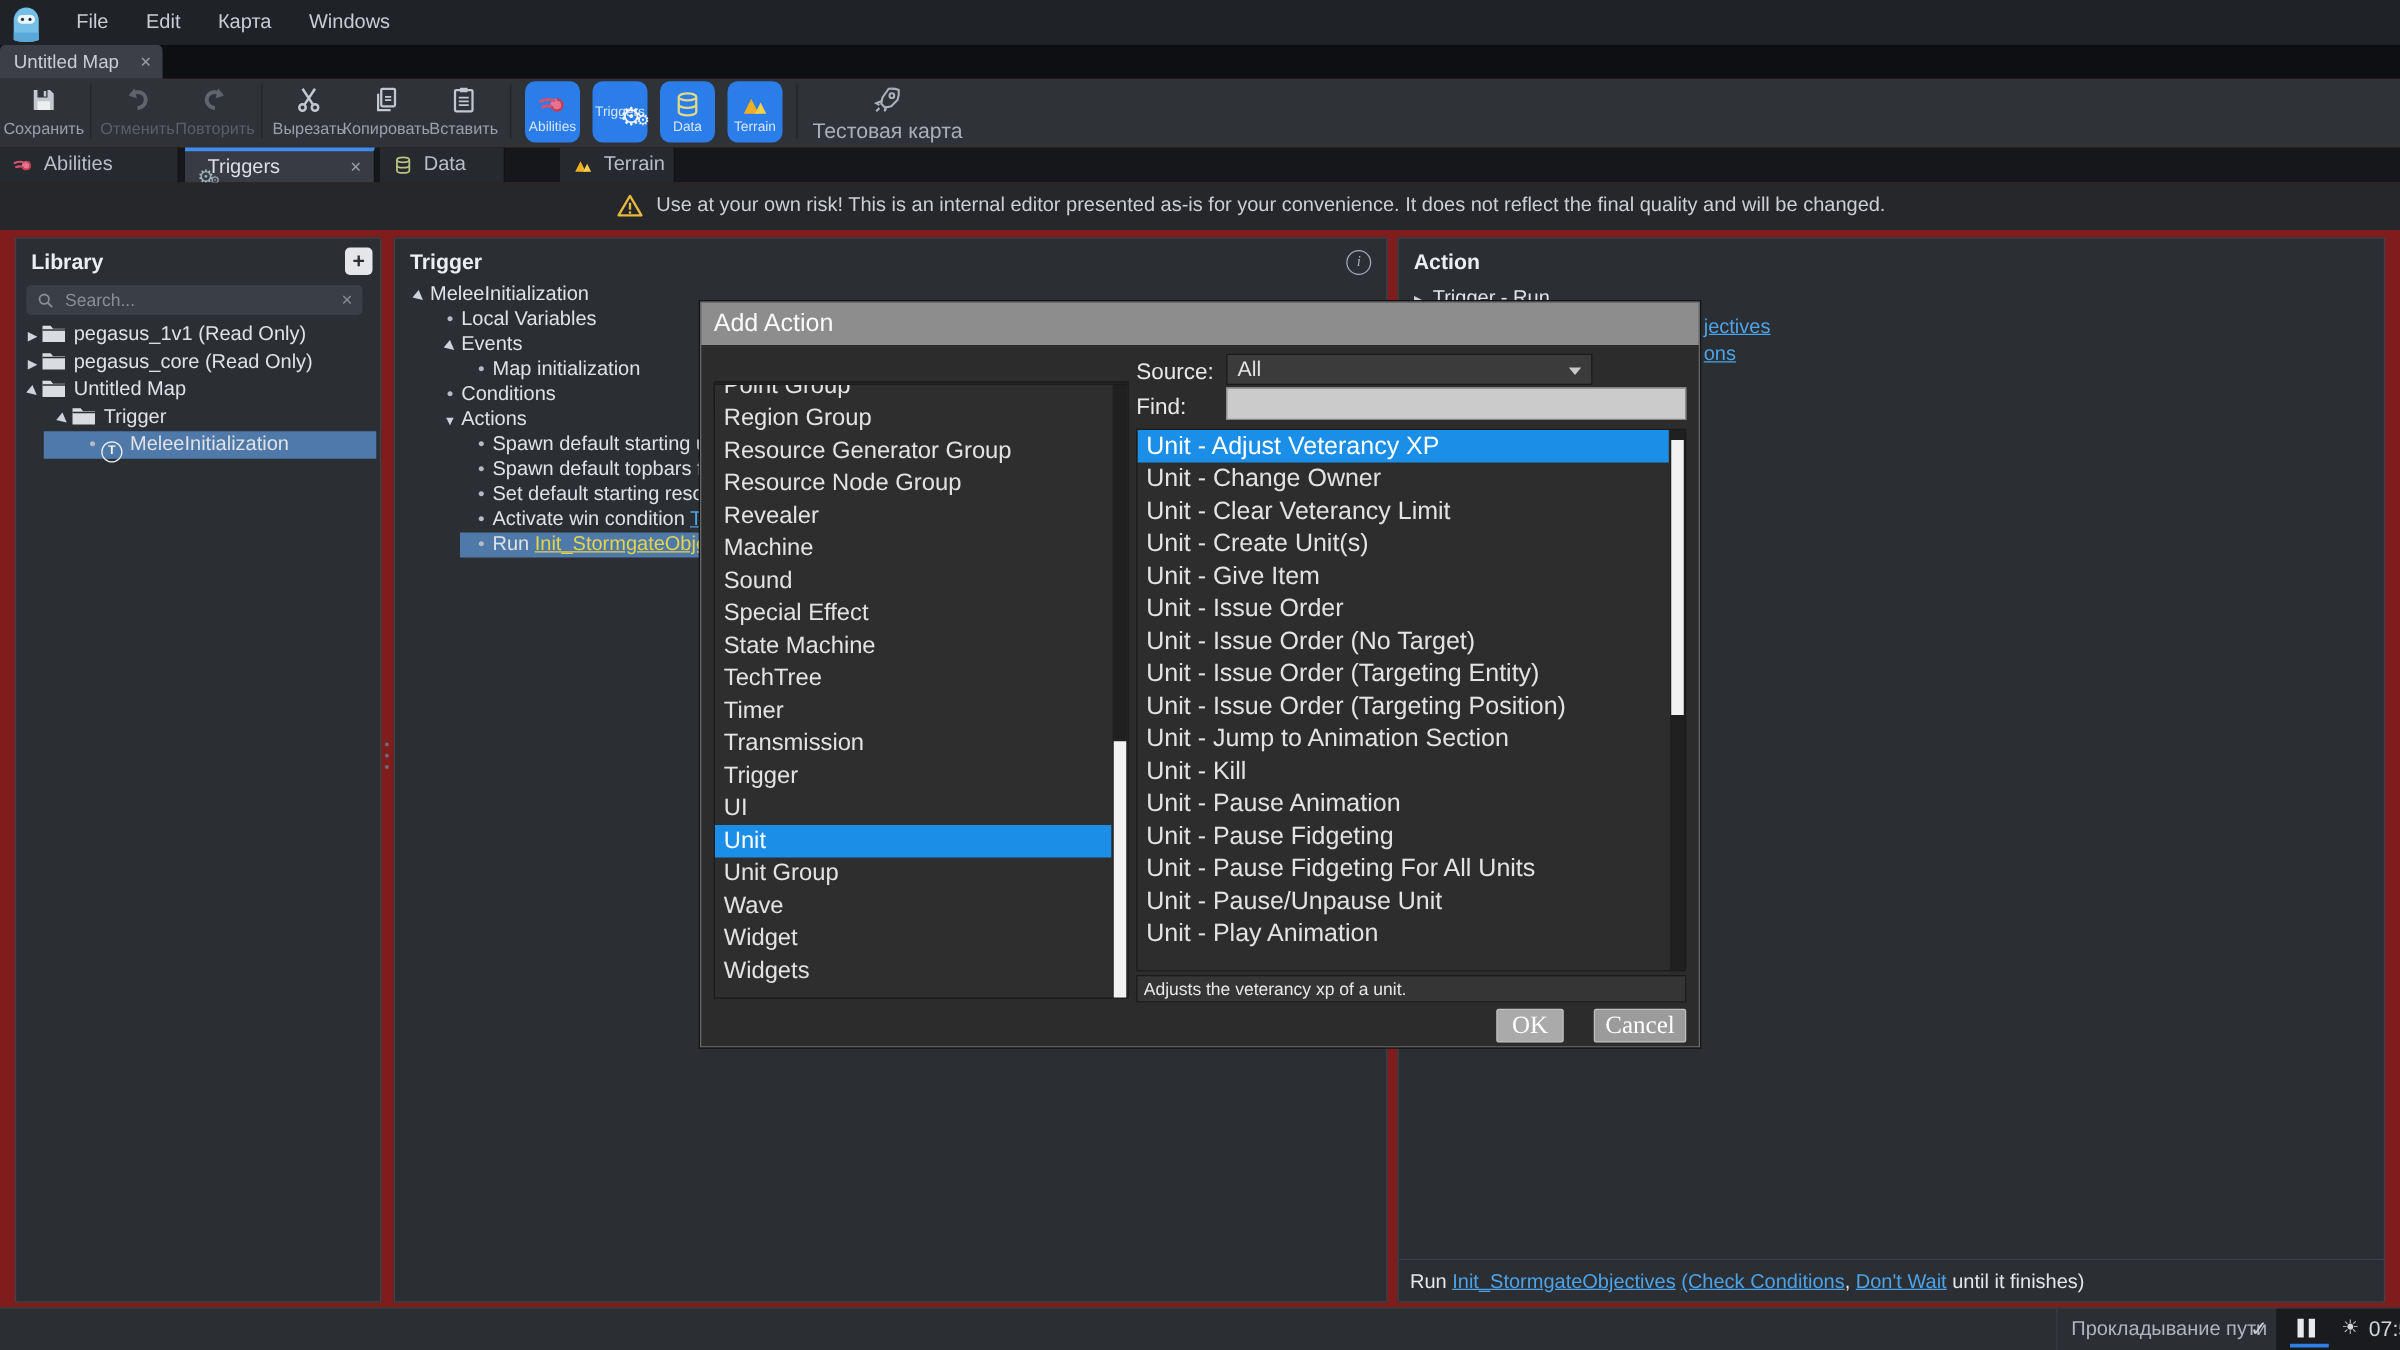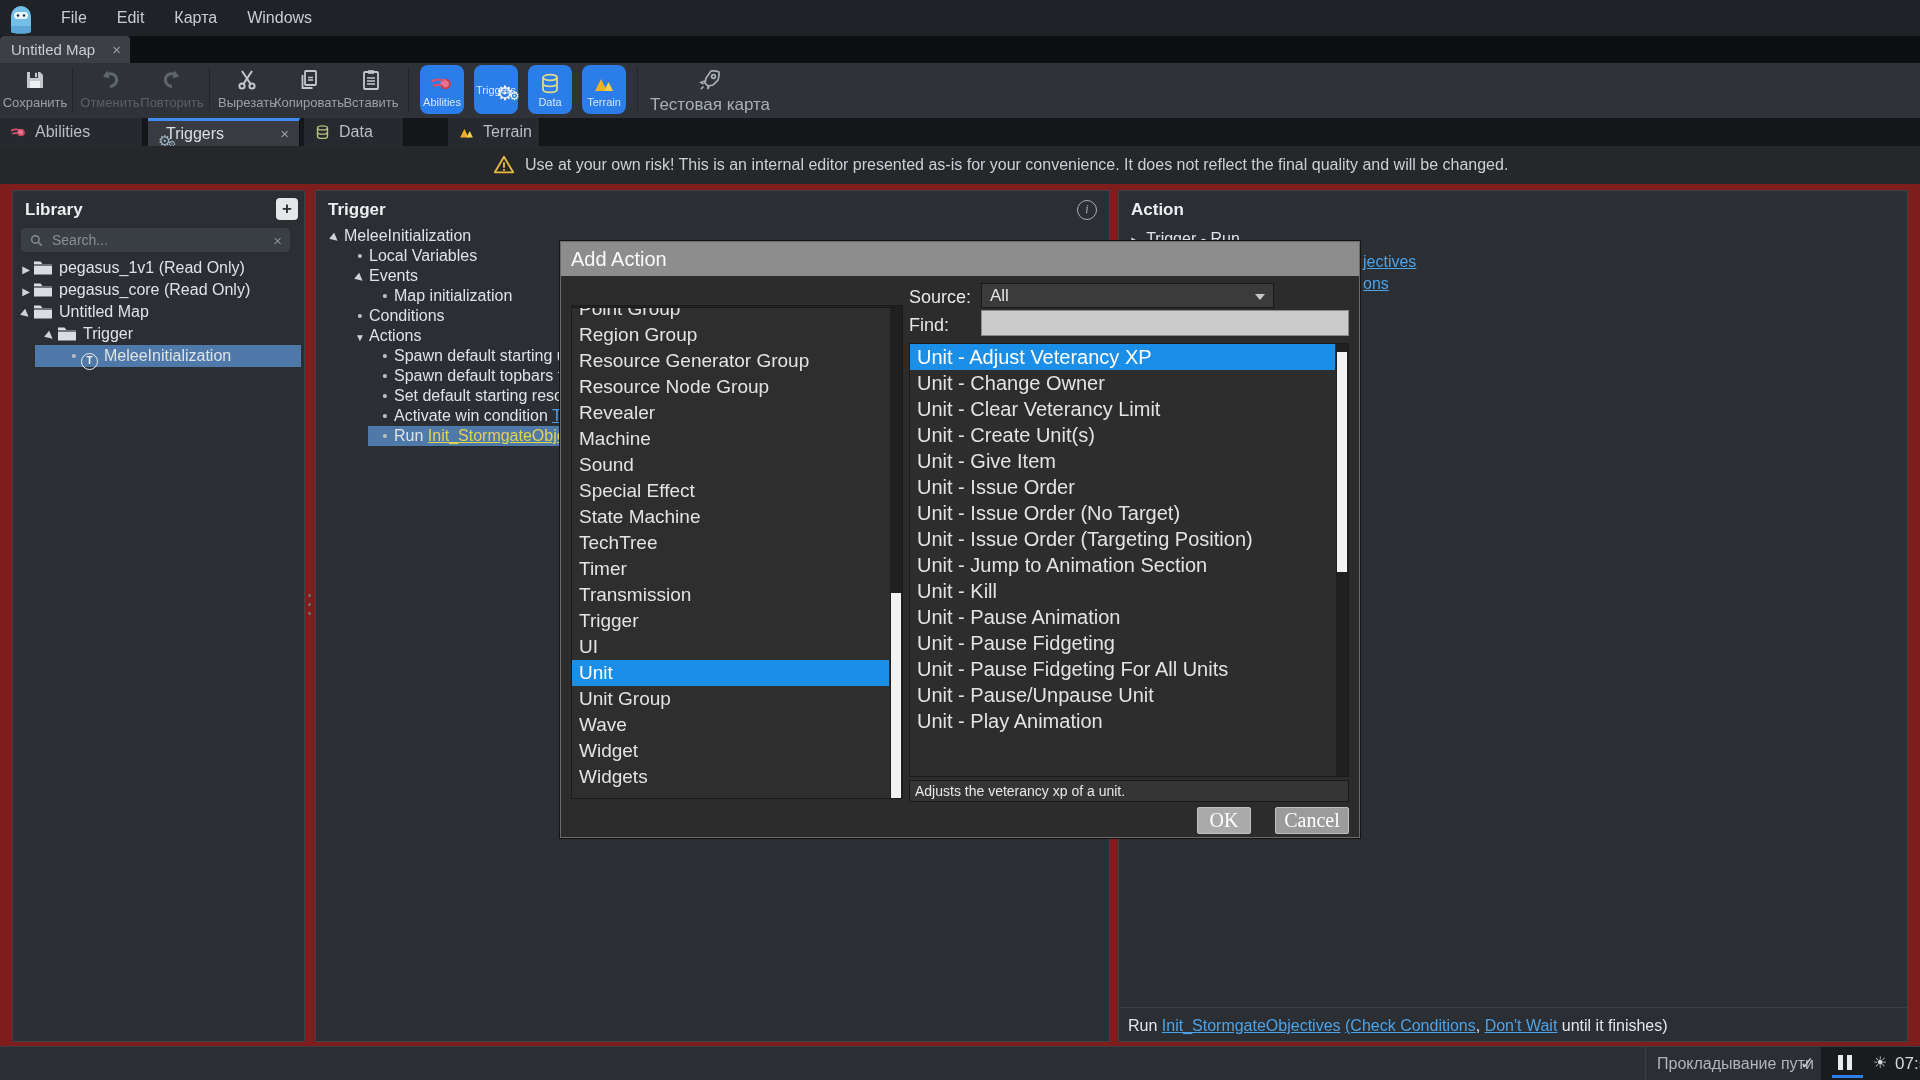--- a/index.html
+++ b/index.html
@@ -446,20 +446,21 @@
     <div class="find-input" title=""></div>
     <div class="act-list">
       <div class="act-inner" id="action-list">
           <div class="act-item sel">Unit - Adjust Veterancy XP</div>
           <div class="act-item">Unit - Change Owner</div>
           <div class="act-item">Unit - Clear Veterancy Limit</div>
           <div class="act-item">Unit - Create Unit(s)</div>
           <div class="act-item">Unit - Give Item</div>
           <div class="act-item">Unit - Issue Order</div>
           <div class="act-item">Unit - Issue Order (No Target)</div>
+          <div class="act-item">Unit - Issue Order (Targeting Entity)</div>
           <div class="act-item">Unit - Issue Order (Targeting Position)</div>
           <div class="act-item">Unit - Jump to Animation Section</div>
           <div class="act-item">Unit - Kill</div>
           <div class="act-item">Unit - Pause Animation</div>
           <div class="act-item">Unit - Pause Fidgeting</div>
           <div class="act-item">Unit - Pause Fidgeting For All Units</div>
           <div class="act-item">Unit - Pause/Unpause Unit</div>
           <div class="act-item">Unit - Play Animation</div>
         </div>
       <div class="vscroll">

